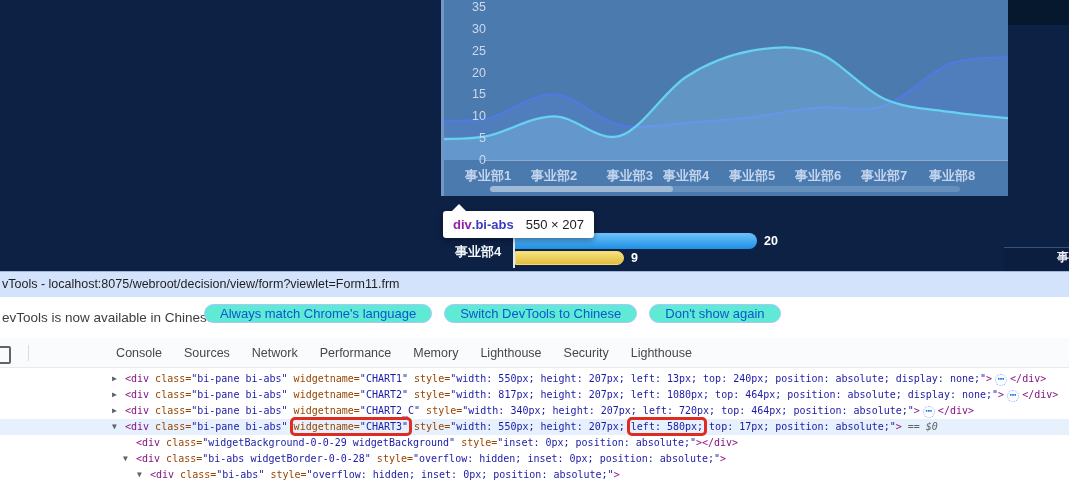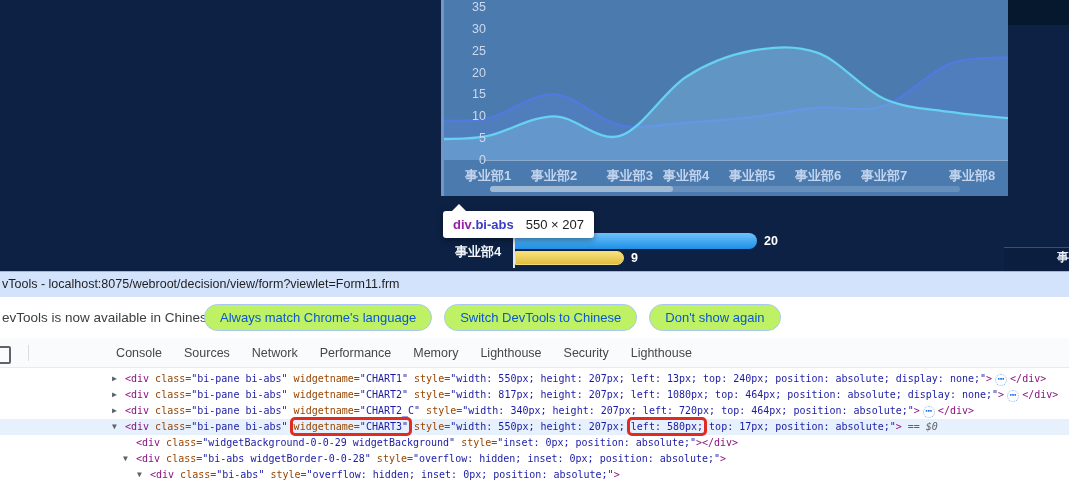--- a/index.html
+++ b/index.html
@@ -45,21 +45,21 @@
   .right-underblock{position:absolute;left:1004px;top:248px;width:65px;height:23px;background:#0b1e40;}
   .partial-label{position:absolute;left:1057px;top:249px;color:#e8eef7;font-size:12px;font-weight:bold;}
 
   
   .dt-titlebar{position:absolute;left:0;top:271px;width:1069px;height:26px;background:#d4e3fc;
                border-top:1px solid #9fb6d8;box-sizing:border-box;color:#1f1f1f;font-size:12.5px;
                line-height:25px;padding-left:2px;white-space:nowrap;}
   .dt-notif{position:absolute;left:0;top:297px;width:1069px;height:41px;background:#fff;}
   .notif-msg{position:absolute;left:2px;top:0;line-height:41px;font-size:13.5px;color:#3c4043;}
   .notif-btns{position:absolute;left:204px;top:7px;display:flex;gap:12px;}
-  .notif-btn{height:27px;border:1px solid #a9c6f7;border-radius:14px;background:#bef264;color:#0b57d0;
+  .notif-btn{height:19px;border:1px solid #a9c6f7;border-radius:14px;background:#5eead4;color:#0b57d0;
              font-size:13px;font-family:"Liberation Sans",sans-serif;padding:0 15px;cursor:pointer;
              white-space:nowrap;}
   .dt-tabs{position:absolute;left:0;top:338px;width:1069px;height:30px;background:#fafbfc;
            border-bottom:1px solid #e8eaed;box-sizing:border-box;display:flex;align-items:stretch;}
   .device-icon{position:absolute;left:-3px;top:8px;width:10px;height:14px;border:2px solid #606367;
                border-radius:2px;background:#fafbfc;}
   .tab-sep{position:absolute;left:28px;top:7px;width:1px;height:16px;background:#dadce0;}
   .dt-tab-list{display:flex;margin-left:31px;}
   .dt-tab{display:flex;align-items:center;gap:5px;padding:0 11px;font-size:12.5px;color:#474747;
           position:relative;cursor:pointer;white-space:nowrap;}
@@ -109,21 +109,21 @@
           <div class="ytick" style="left: 2px; top: 160px;">0</div>
         </div>
       <div id="xlabels">
           <div class="xlabel" style="left: 44px;">事业部1</div>
           <div class="xlabel" style="left: 110px;">事业部2</div>
           <div class="xlabel" style="left: 176px; text-align: right;">事业部3</div>
           <div class="xlabel" style="left: 242px;">事业部4</div>
           <div class="xlabel" style="left: 308px;">事业部5</div>
           <div class="xlabel" style="left: 374px;">事业部6</div>
           <div class="xlabel" style="left: 440px;">事业部7</div>
-          <div class="xlabel" style="left: 528px;">事业部8</div>
+          <div class="xlabel" style="left: 508px;">事业部8</div>
         </div>
       <div class="scroll-track">
         <div class="scroll-thumb"></div>
       </div>
     </div>
 
     <div class="topright-block"></div>
 
     <div class="tooltip">
       <div class="tooltip-arrow"></div>

